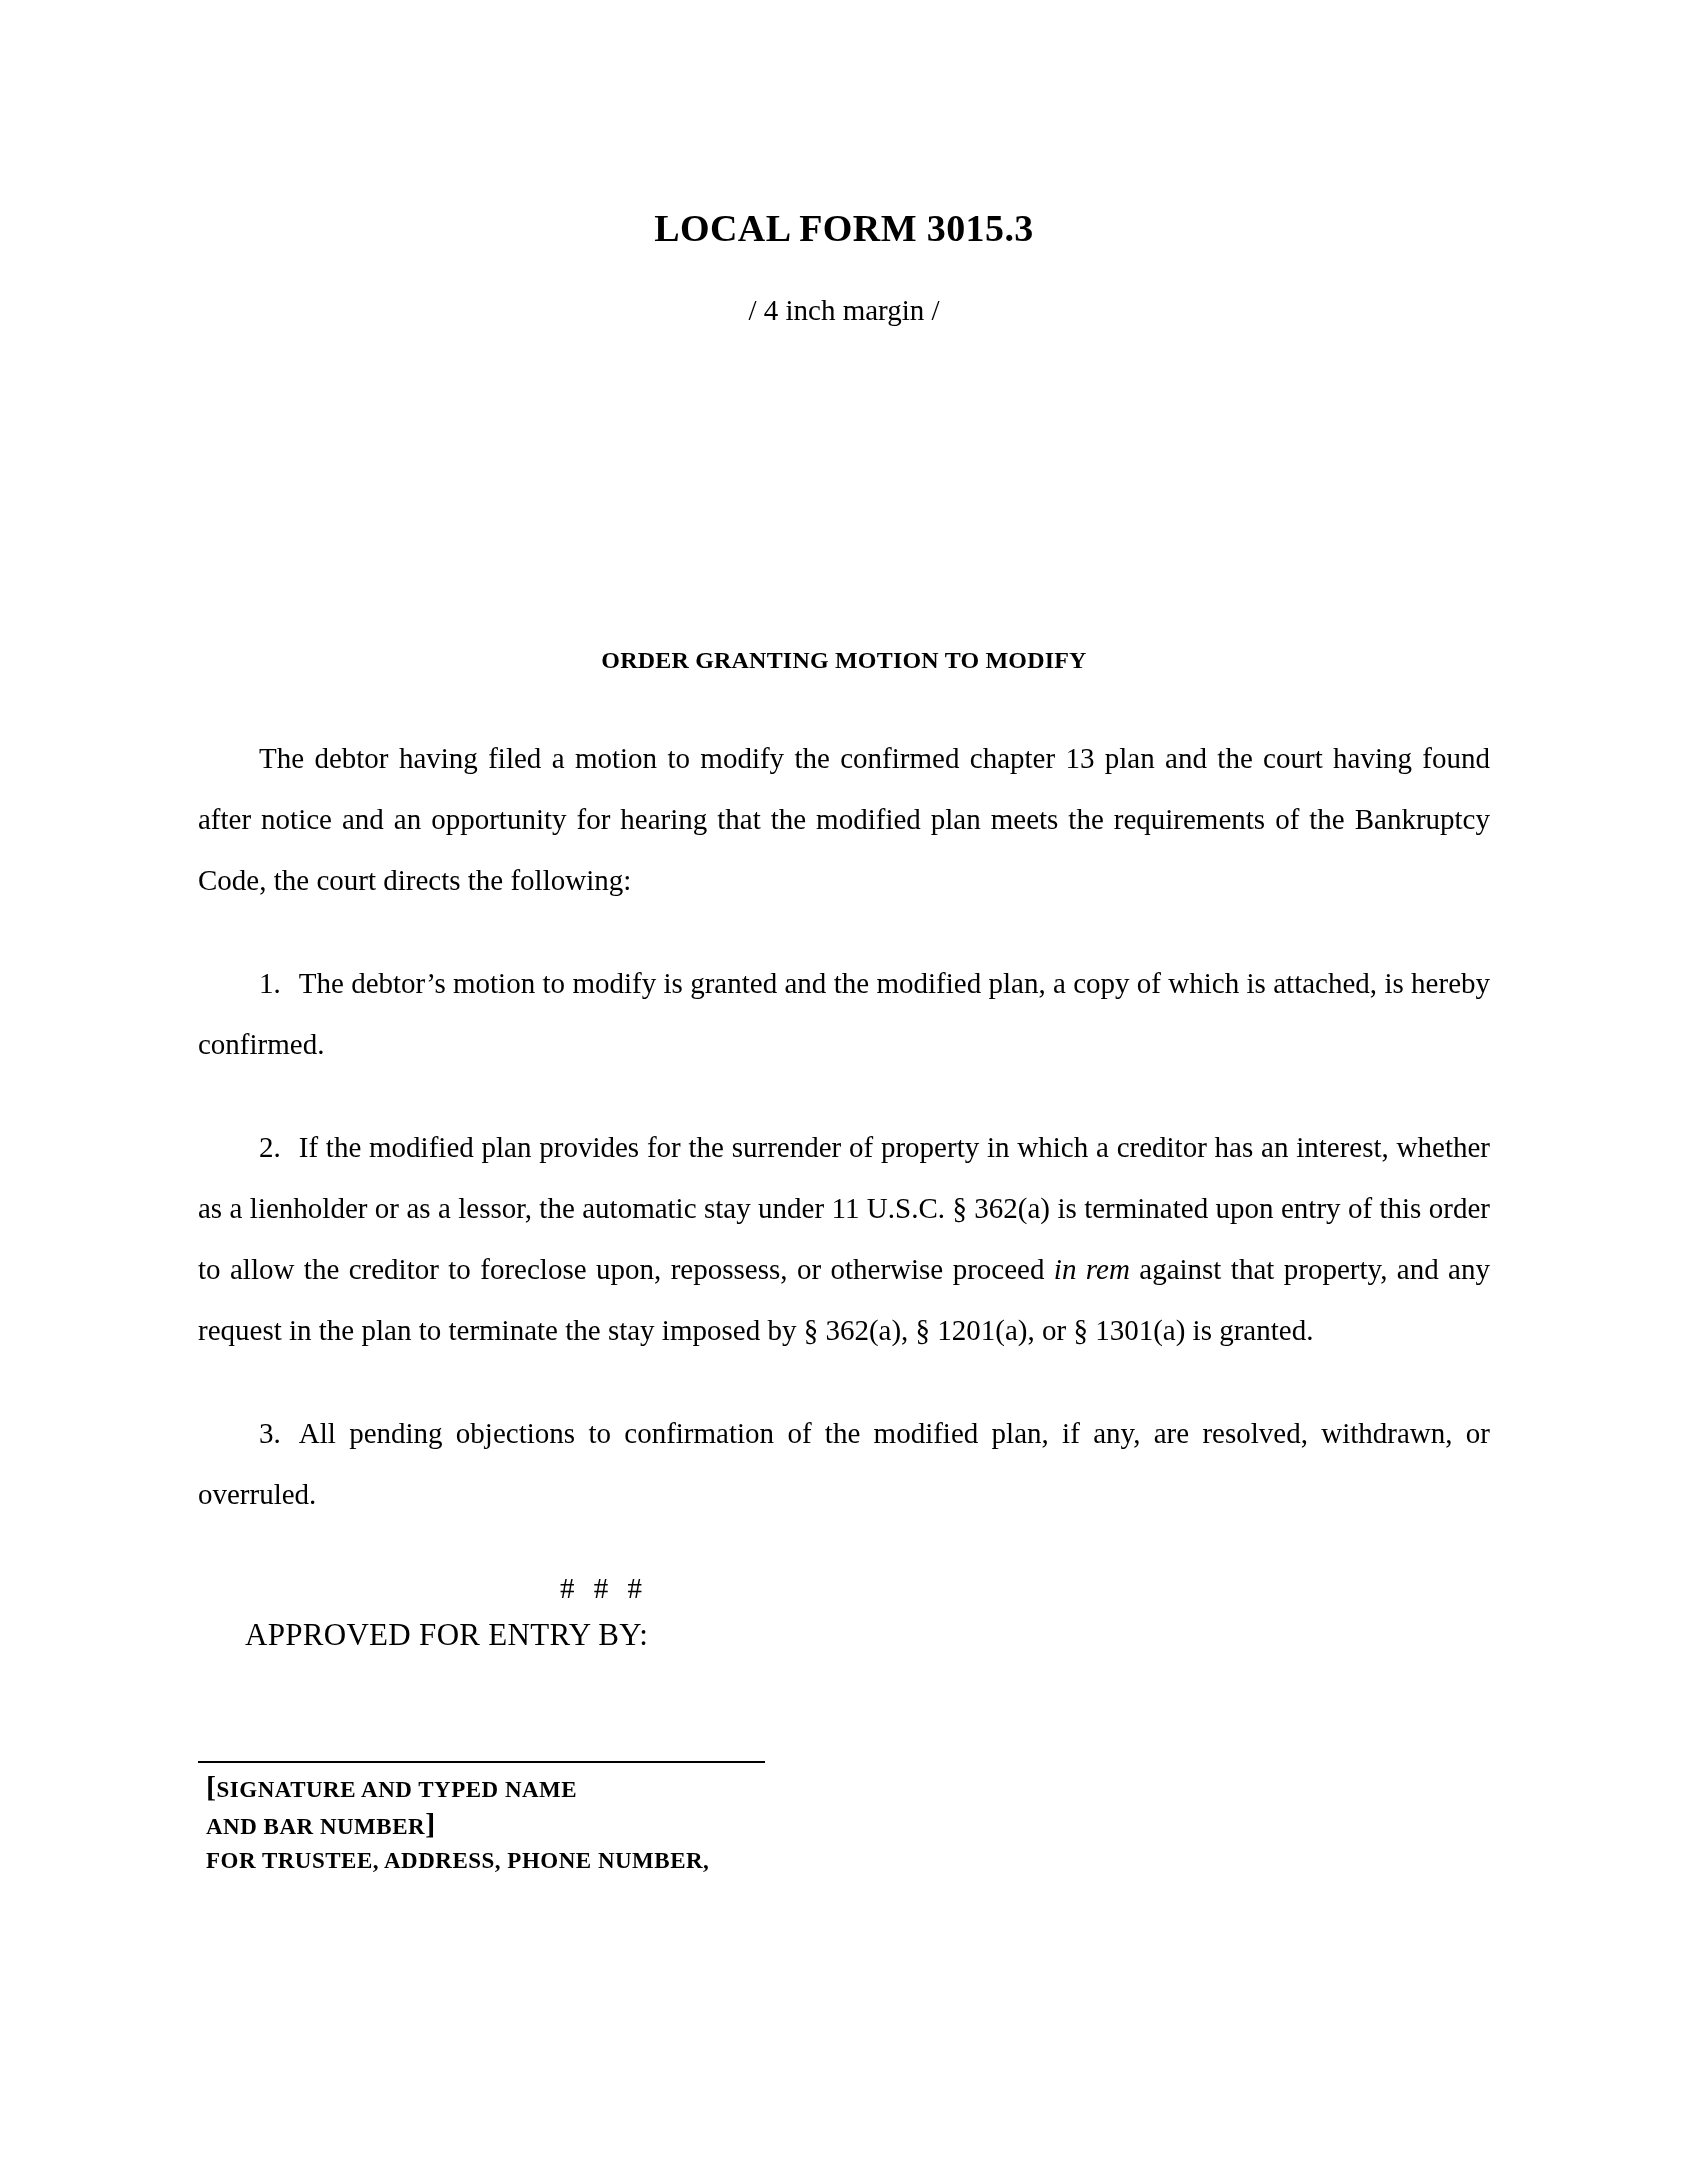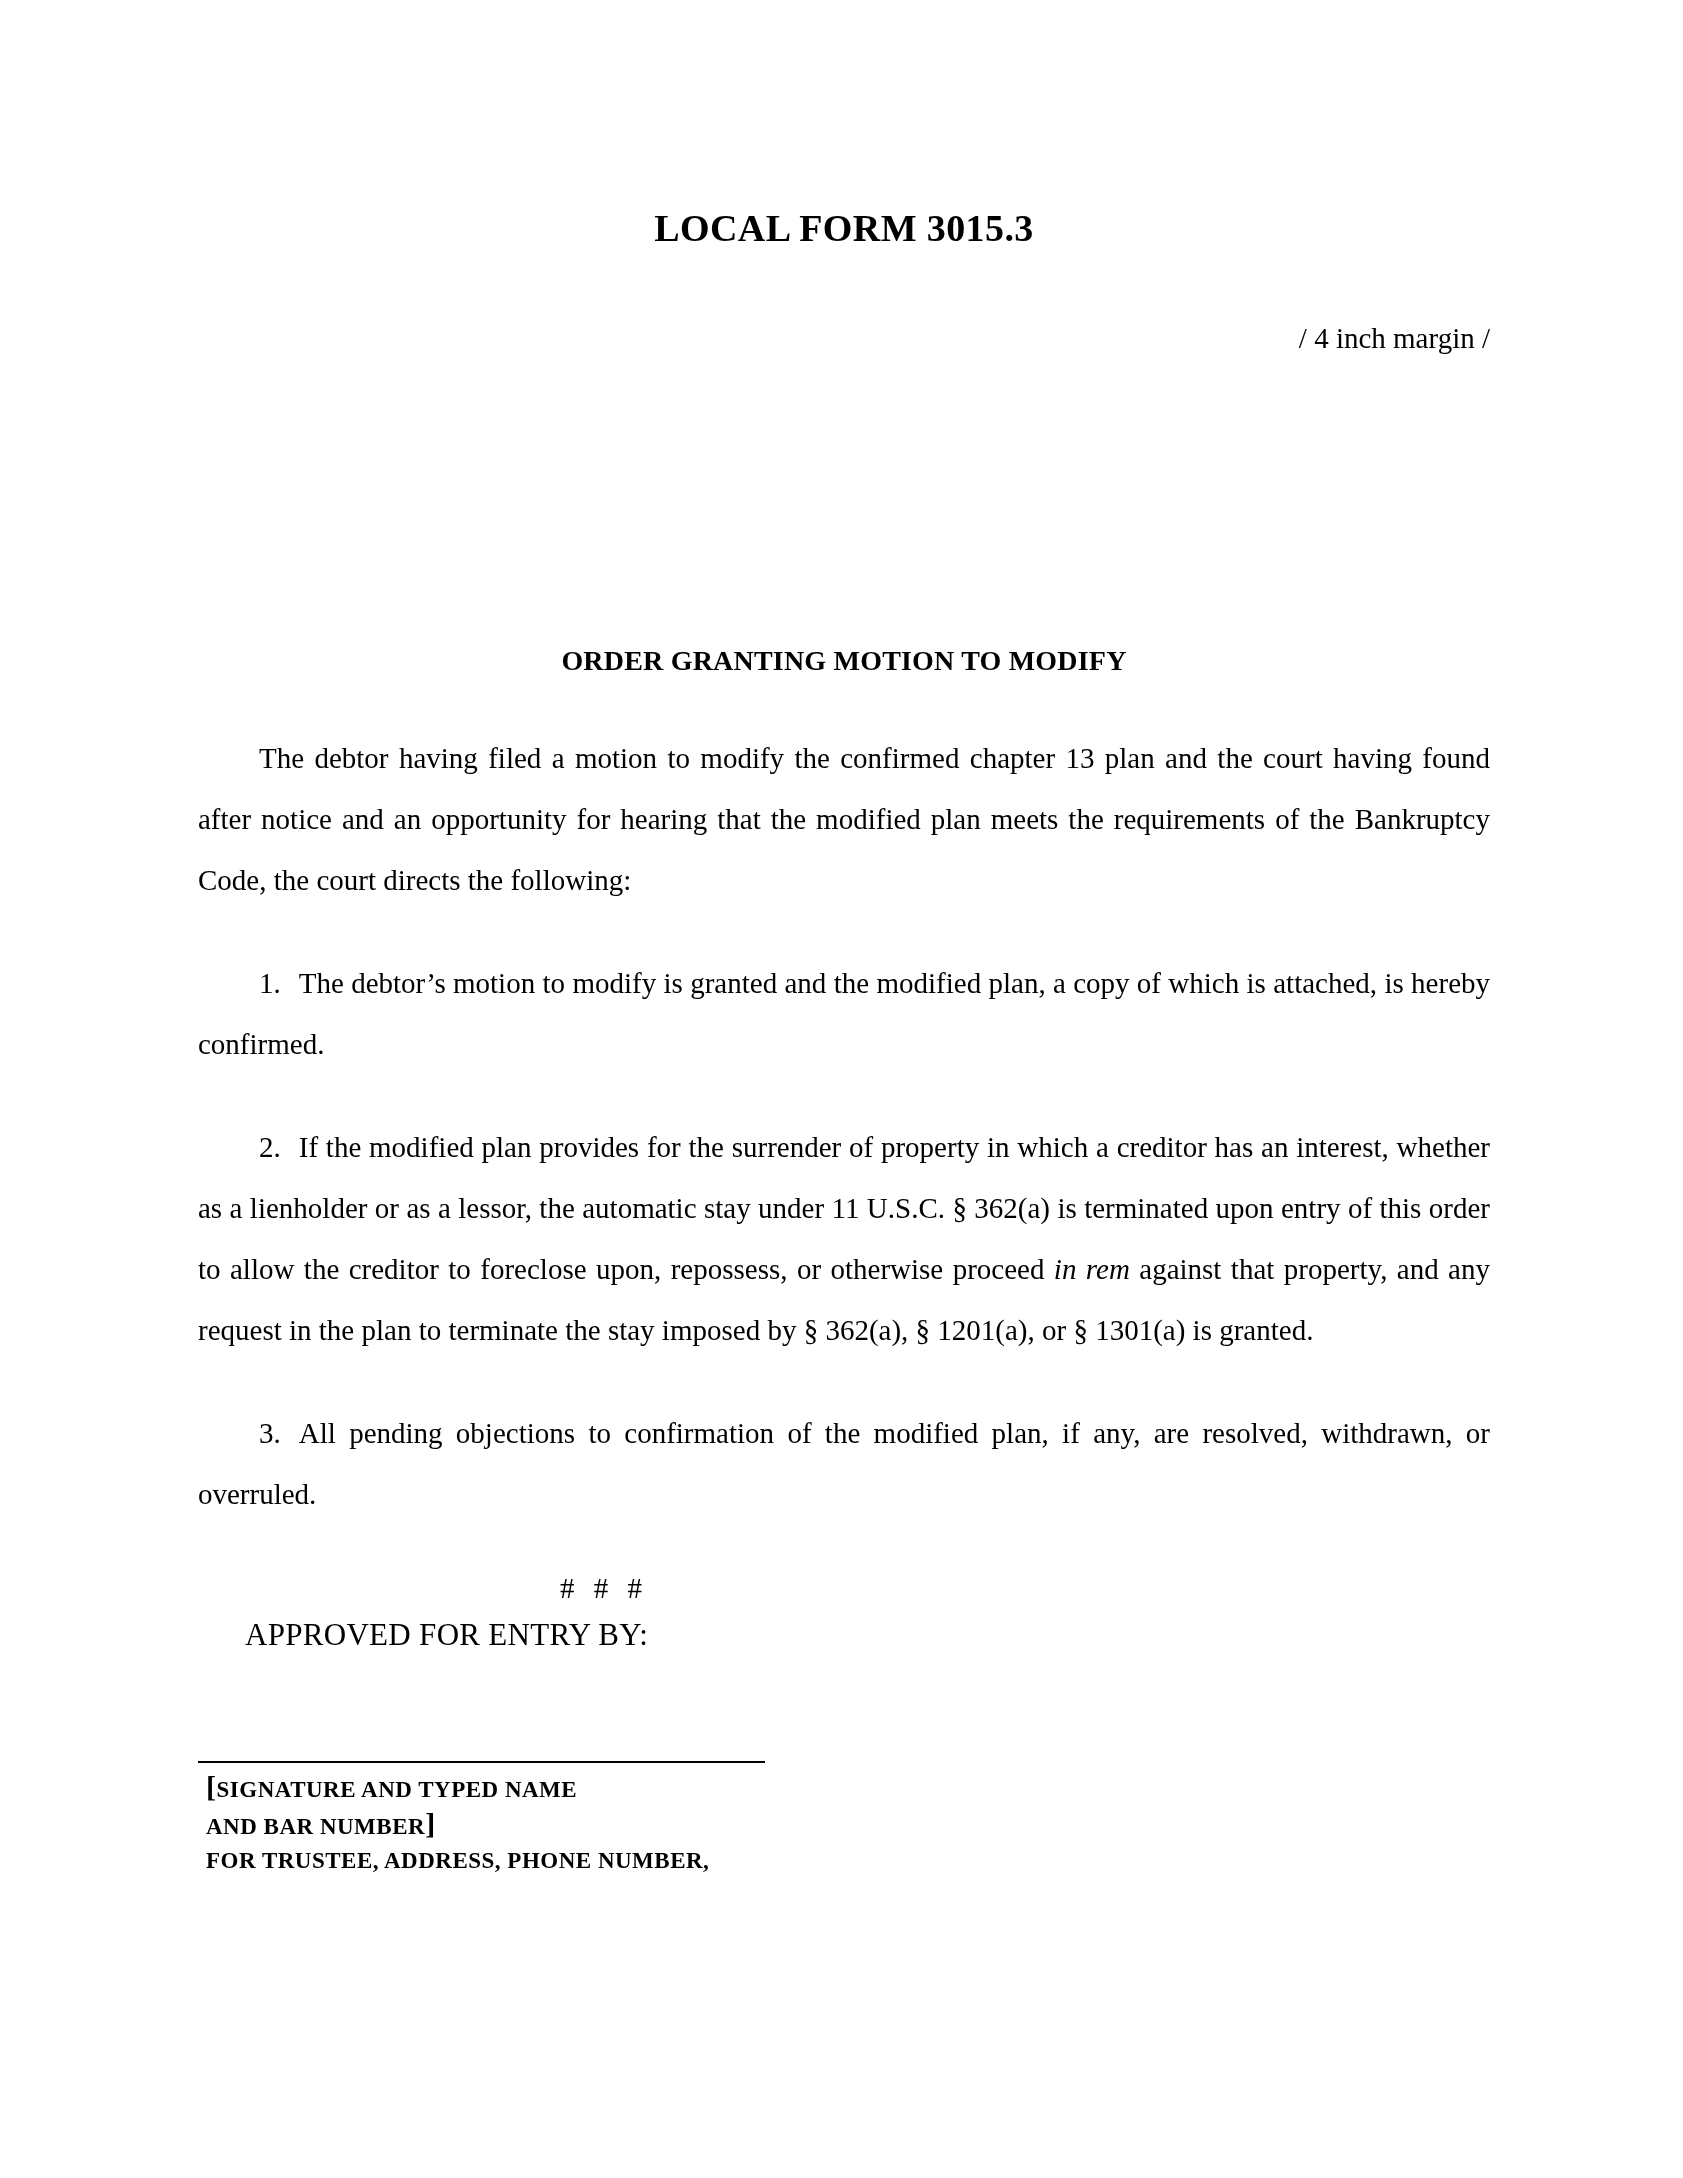--- a/index.html
+++ b/index.html
@@ -43,33 +43,32 @@
     font-size: 38px;
     font-weight: bold;
     letter-spacing: 0.4px;
   }
 
   .margin-note {
     position: absolute;
     left: 0;
     top: 294px;
     width: 1292px;
-    text-align: right;
+    text-align: center;
     font-size: 29px;
     font-weight: normal;
-    margin-top: 28px;
   }
 
   .order-heading {
     position: absolute;
     left: 0;
     top: 642px;
     width: 1292px;
     text-align: center;
-    font-size: 28px;
+    font-size: 24px;
     font-weight: bold;
     line-height: 37px;
     letter-spacing: 0.2px;
   }
   .order-heading .hline { display: block; }
 
   .body-block {
     position: absolute;
     left: 0;
     top: 728px;

